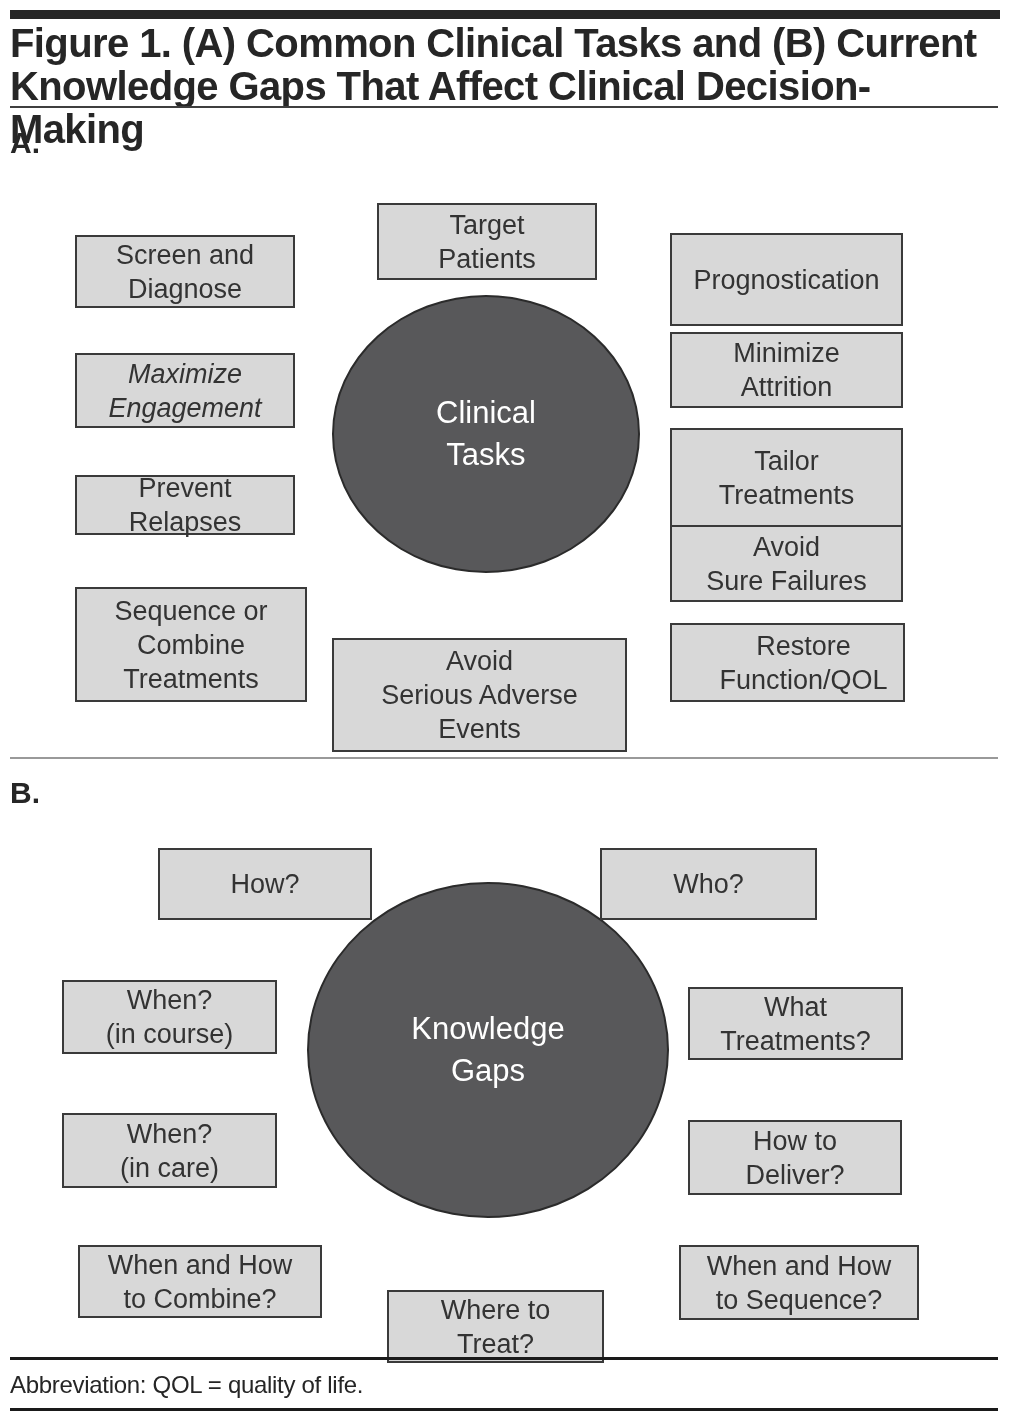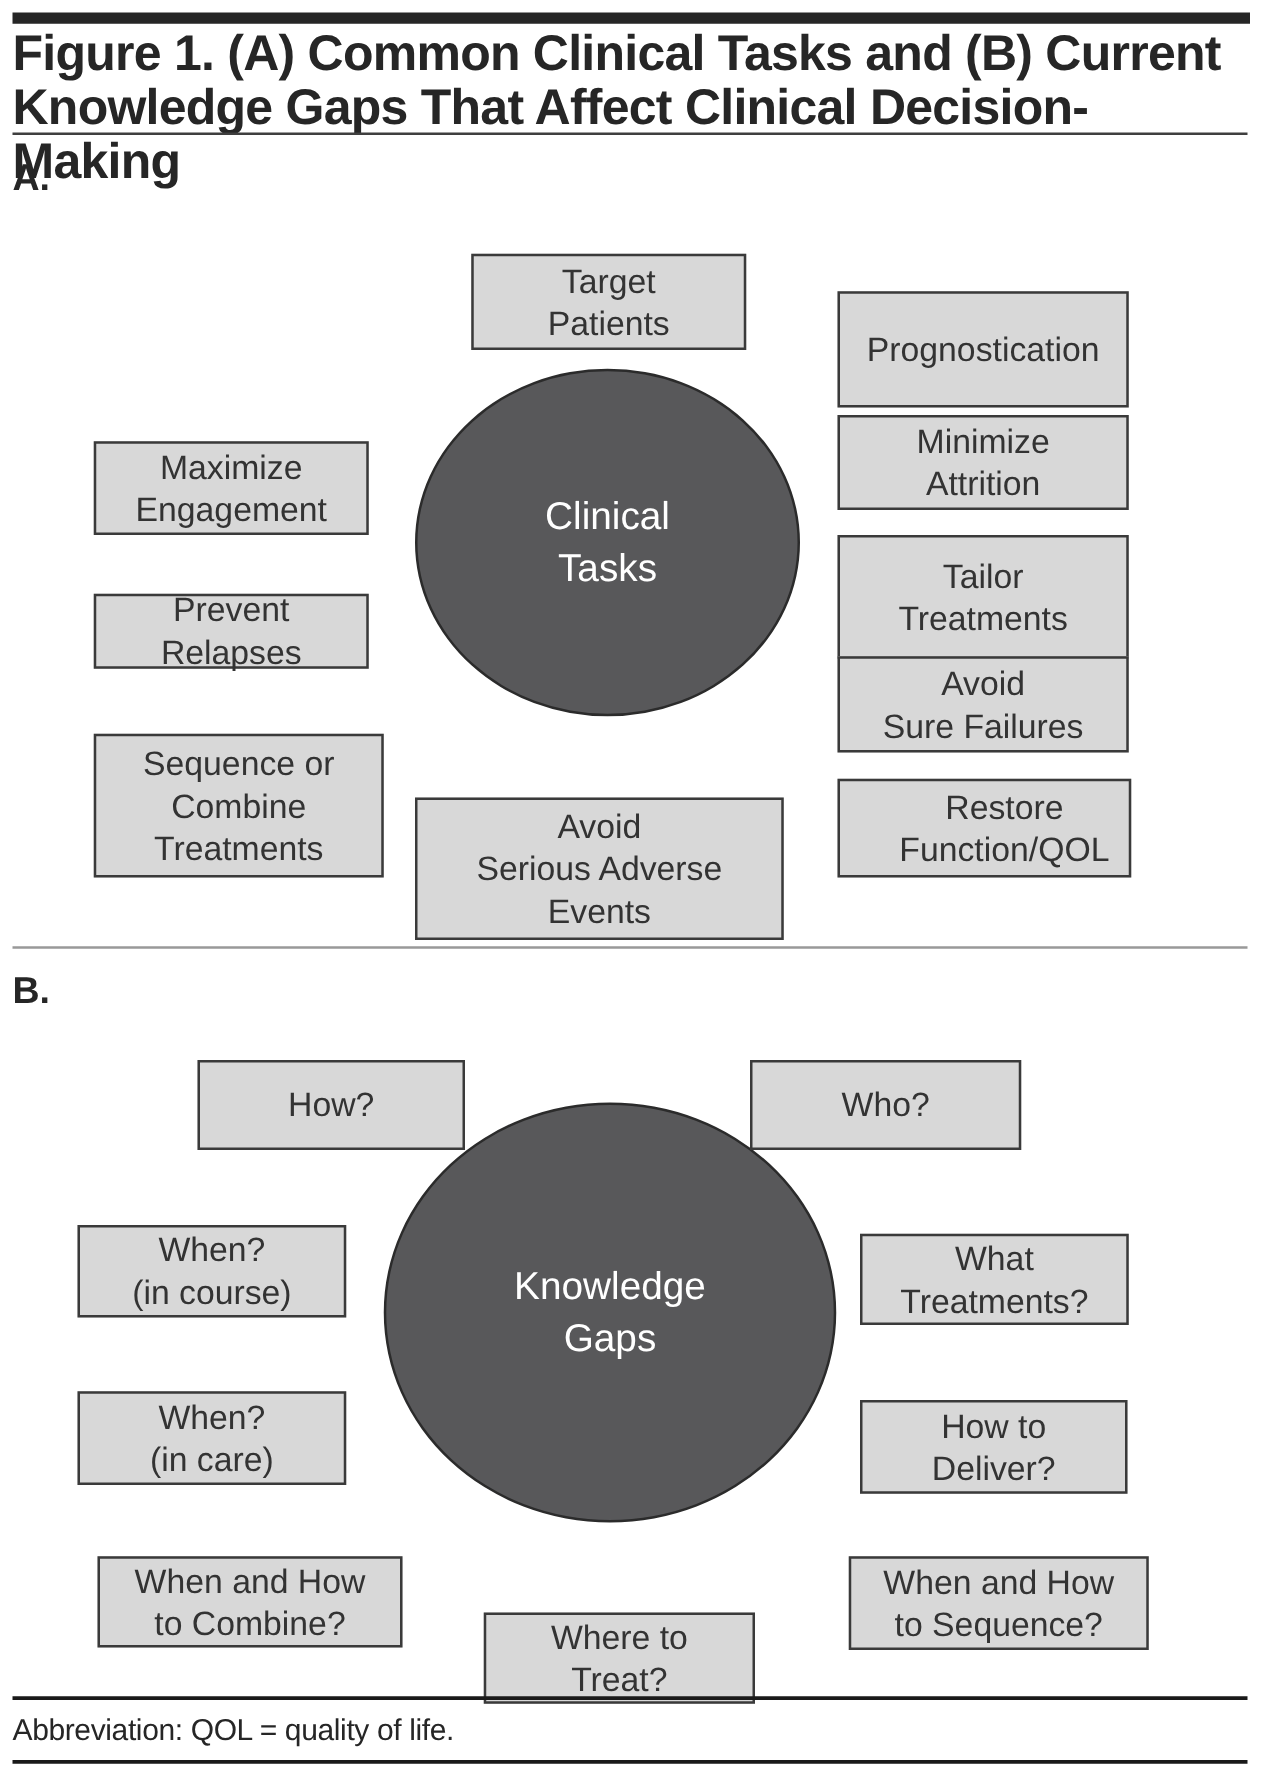--- a/index.html
+++ b/index.html
@@ -87,24 +87,26 @@
   <div class="title-rule"></div>
 
   <div class="panel-label" style="top:126px;">A.</div>
 
   <div class="circle" style="left:332px;top:295px;width:308px;height:278px;">Clinical
 Tasks</div>
 
   <div class="node" style="left:377px;top:173px;width:220px;height:77px;">Target
 Patients</div>
 
+  <div class="node" style="left:75px;top:205px;width:220px;height:73px;">Screen and
+Diagnose</div>
 
   <div class="node" style="left:670px;top:203px;width:233px;height:93px;">Prognostication</div>
 
-  <div class="node" style="left:75px;top:323px;width:220px;height:75px;">Maximize
+  <div class="node" style="left:75px;top:323px;width:220px;height:75px;font-style:italic;">Maximize
 Engagement</div>
 
   <div class="node" style="left:670px;top:302px;width:233px;height:76px;">Minimize
 Attrition</div>
 
   <div class="node" style="left:75px;top:445px;width:220px;height:60px;">Prevent
 Relapses</div>
 
   <div class="node" style="left:670px;top:398px;width:233px;height:99px;">Tailor
 Treatments</div>

